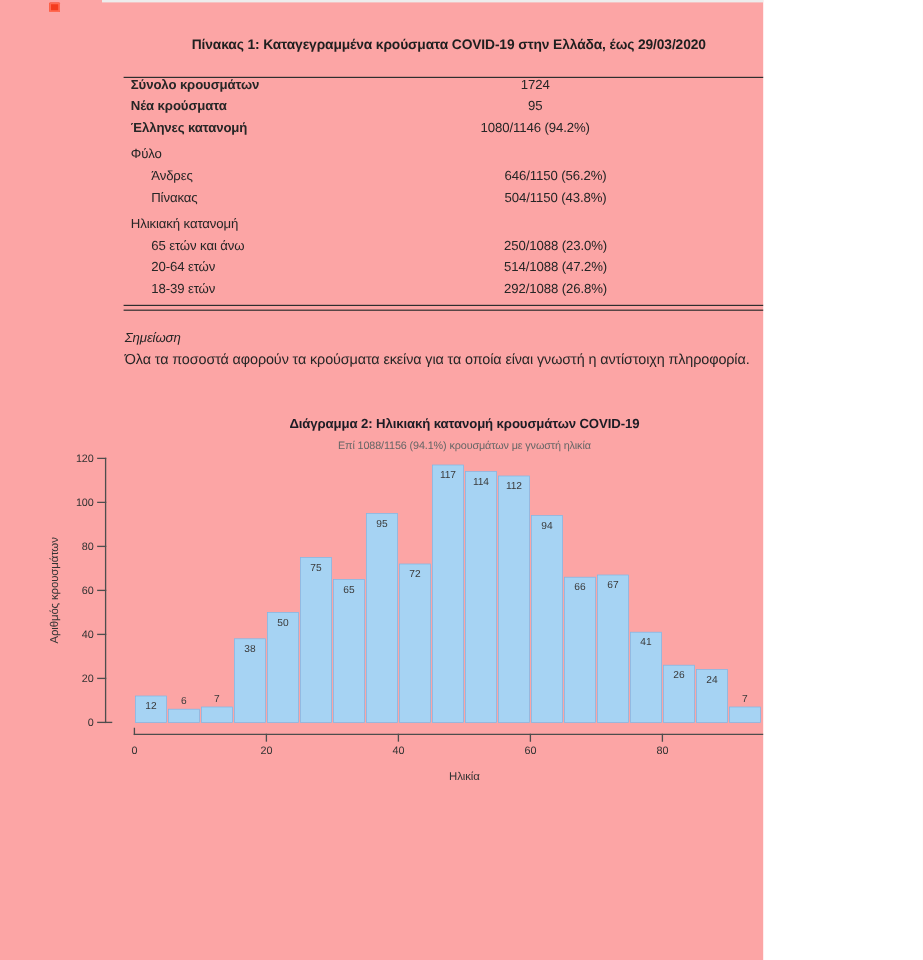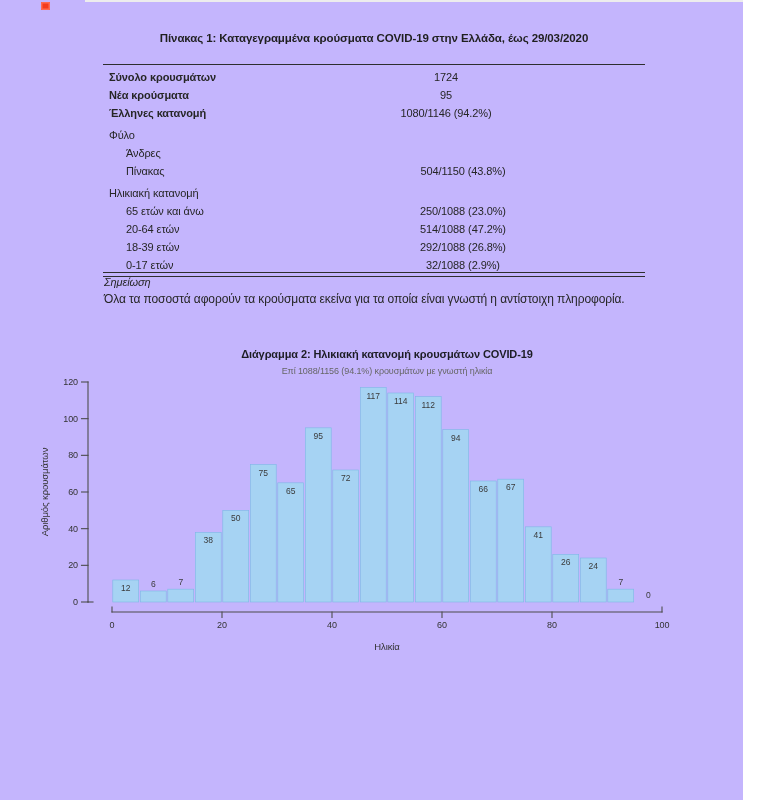--- a/index.html
+++ b/index.html
@@ -1,27 +1,27 @@
 <!DOCTYPE html>
 <html><head>
 <meta charset="utf-8">
 <style>
   html,body{margin:0;padding:0;background:#fff;}
   .page{
-    position:relative;width:743px;height:800px;background:#c4b5fd;overflow:hidden;
+    position:relative;width:636px;height:800px;background:#fca5a5;overflow:hidden;
     font-family:"Liberation Sans",sans-serif;color:#262626;letter-spacing:-0.1px;
   }
   .top-hairline{position:absolute;left:85px;top:0;width:660px;height:2px;background:#ededed;}
   .red-marker{position:absolute;left:41px;top:2px;width:9px;height:8px;background:#f43b1e;border-radius:1px;box-shadow:inset 0 0 0 1.5px #ff6a52;}
   .doc-title{
     position:absolute;left:103px;top:32px;width:542px;text-align:center;
     font-size:11.5px;font-weight:bold;color:#1f1f1f;
   }
   .cases-table{position:absolute;left:103px;top:64px;width:542px;border-top:1.6px solid #2e2e2e;}
-  .trow{display:flex;align-items:flex-end;height:18px;font-size:11px;}
+  .trow{display:flex;align-items:flex-start;height:18px;font-size:11px;}
   .trow .lbl{flex:0 0 200px;padding-left:6px;white-space:nowrap;}
   .trow .val{flex:0 0 274px;text-align:center;white-space:nowrap;font-weight:normal;}
   .trow.row-top .lbl{font-weight:600;}
   .trow.row-group{margin-top:4px;}
   .trow.row-group .lbl{font-weight:normal;}
   .trow.row-sub .lbl{padding-left:23px;font-weight:normal;}
   .table-bottom-rule{height:3px;border-top:1.6px solid #2e2e2e;border-bottom:1px solid #2e2e2e;margin-top:1px;}
   .note-heading{position:absolute;left:104px;top:276px;font-size:11px;font-style:italic;color:#262626;}
   .note-text{position:absolute;left:104px;top:292px;width:620px;font-size:12px;color:#262626;}
   .chart-title{
@@ -62,44 +62,41 @@
         <div class="trow row-top">
           <span class="lbl">Έλληνες κατανομή</span>
           <span class="val">1080/1146 (94.2%)</span>
         </div>
         <div class="trow row-group">
           <span class="lbl">Φύλο</span>
           <span class="val"></span>
         </div>
         <div class="trow row-sub">
           <span class="lbl">Άνδρες</span>
+          <span class="val">646/1150 (56.2%)</span>
         </div>
         <div class="trow row-sub">
           <span class="lbl">Πίνακας</span>
           <span class="val">504/1150 (43.8%)</span>
         </div>
         <div class="trow row-group">
           <span class="lbl">Ηλικιακή κατανομή</span>
           <span class="val"></span>
         </div>
         <div class="trow row-sub">
           <span class="lbl">65 ετών και άνω</span>
           <span class="val">250/1088 (23.0%)</span>
         </div>
         <div class="trow row-sub">
           <span class="lbl">20-64 ετών</span>
           <span class="val">514/1088 (47.2%)</span>
         </div>
         <div class="trow row-sub">
           <span class="lbl">18-39 ετών</span>
           <span class="val">292/1088 (26.8%)</span>
-        </div>
-        <div class="trow row-sub">
-          <span class="lbl">0-17 ετών</span>
-          <span class="val">32/1088 (2.9%)</span>
         </div>
       </div>
     <div class="table-bottom-rule"></div>
   </div>
 
   <div class="note-heading">Σημείωση</div>
   <div class="note-text">Όλα τα ποσοστά αφορούν τα κρούσματα εκείνα για τα οποία είναι γνωστή η αντίστοιχη πληροφορία.</div>
 
   <div class="chart-title">Διάγραμμα 2: Ηλικιακή κατανομή κρουσμάτων COVID-19</div>
   <div class="chart-subtitle">Επί 1088/1156 (94.1%) κρουσμάτων με γνωστή ηλικία</div>

